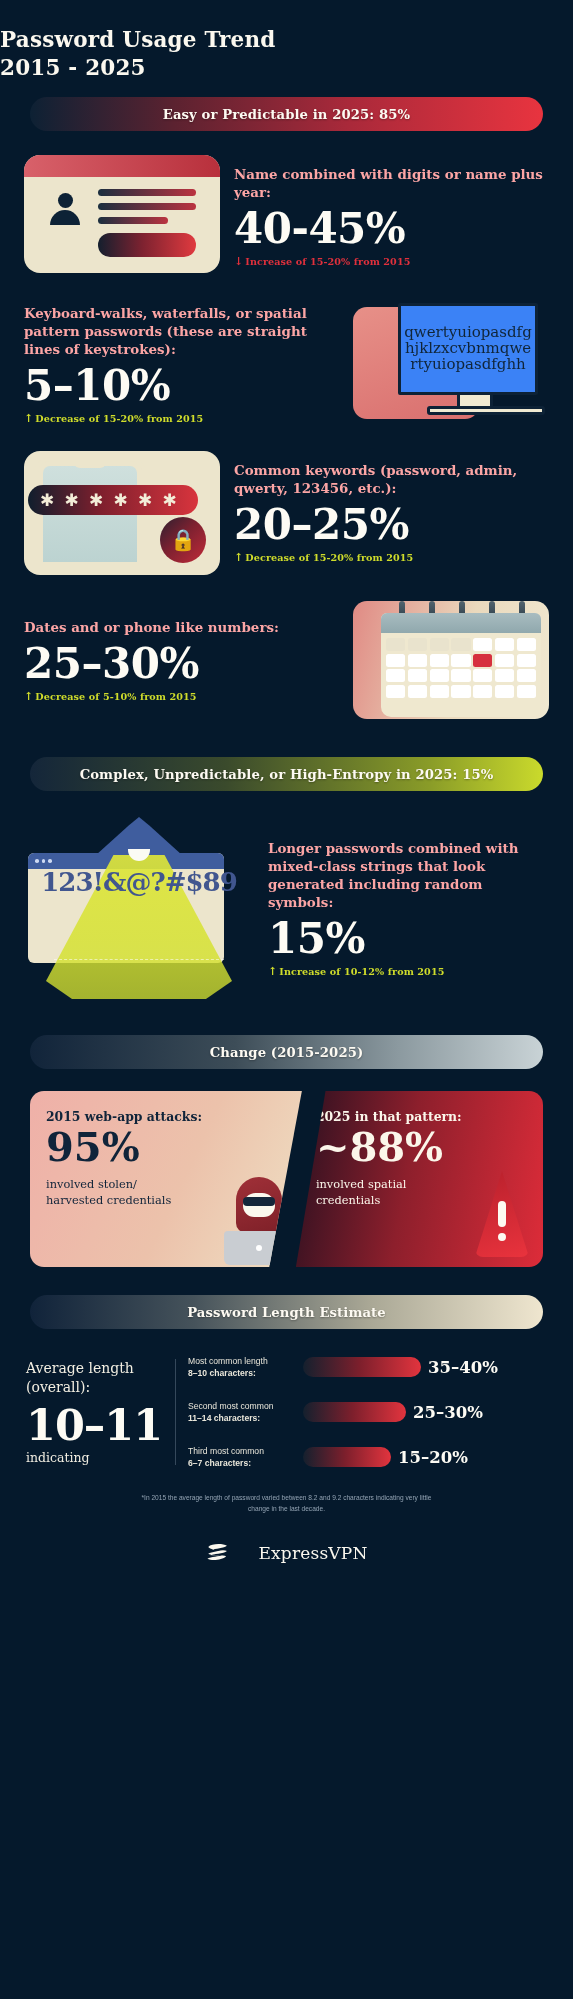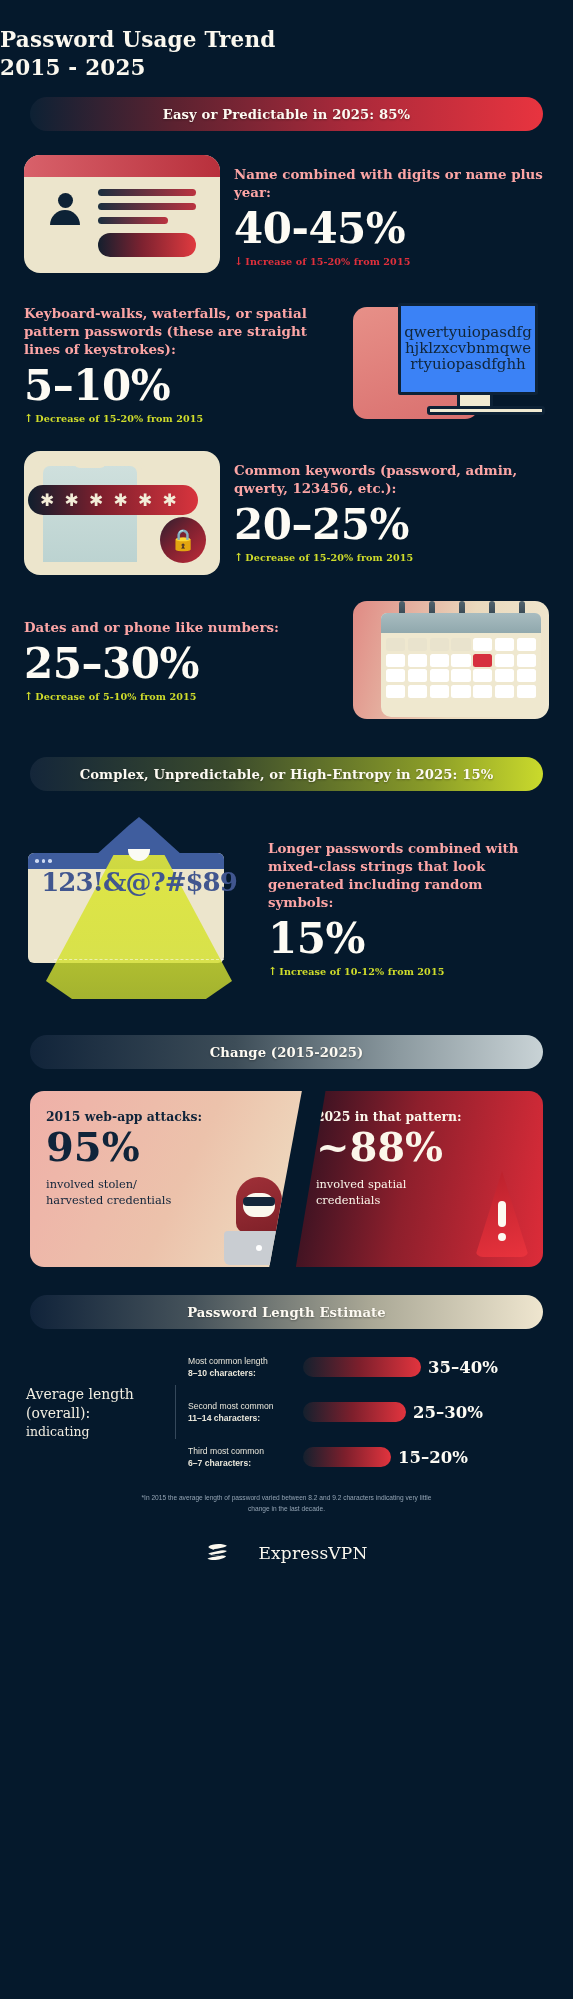--- a/index.html
+++ b/index.html
@@ -533,20 +533,21 @@
   </div>
 
   <div class="banner cream" style="margin-top:28px">
     <span>Password Length Estimate</span>
   </div>
 
   <div class="length-wrap">
     <div class="avg-col">
       <div class="avg-label">Average length</div>
       <div class="avg-label">(overall):</div>
+      <div class="avg-num">10–11</div>
       <div class="avg-unit">indicating</div>
     </div>
     <div class="bars-col">
 
       <div class="bar-row">
         <div class="bar-label">
           <div>Most common length</div>
           <div class="b">8–10 characters:</div>
         </div>
         <div class="bar-track" style="width:118px"></div>

